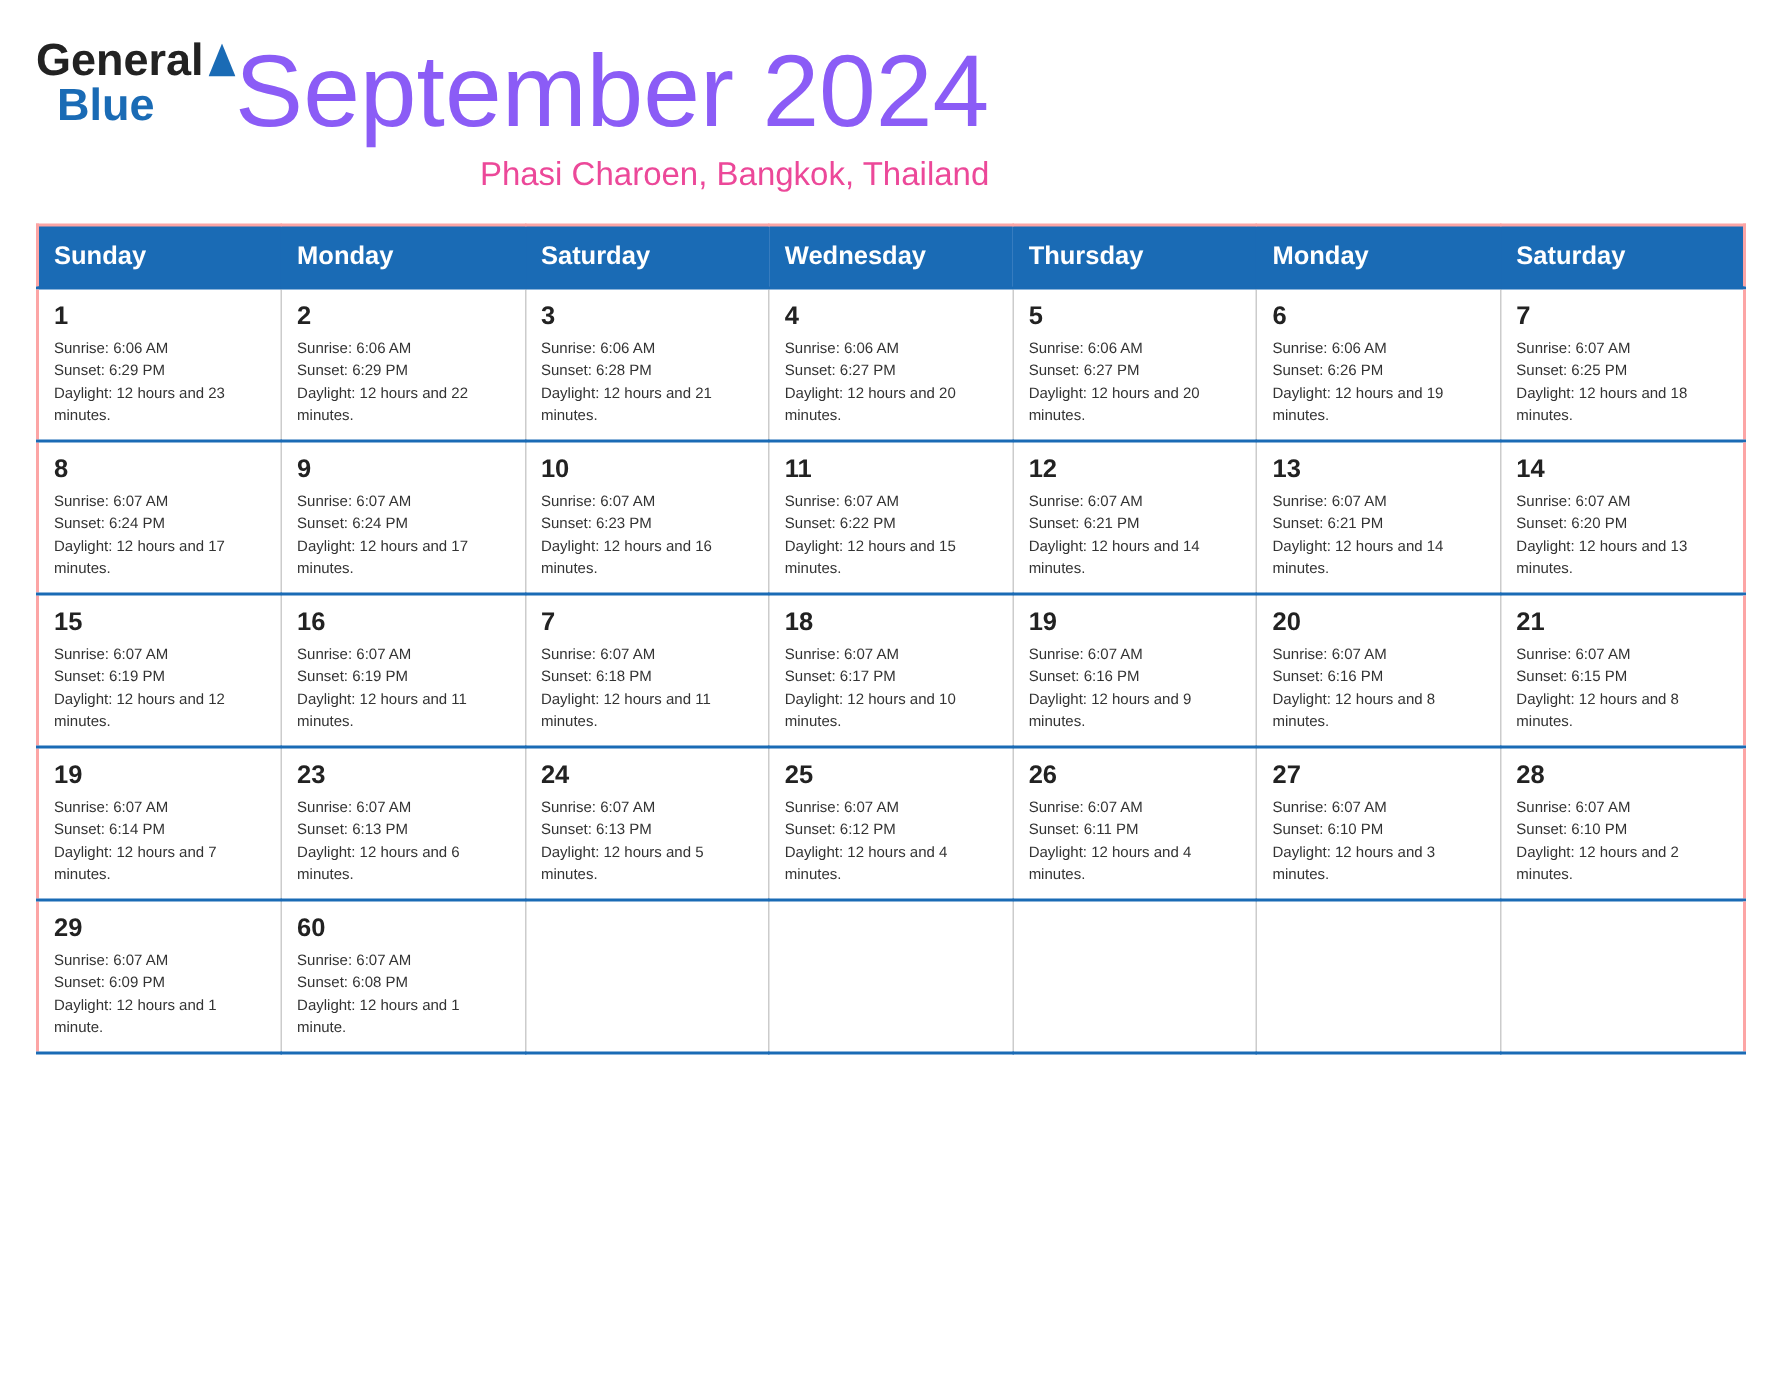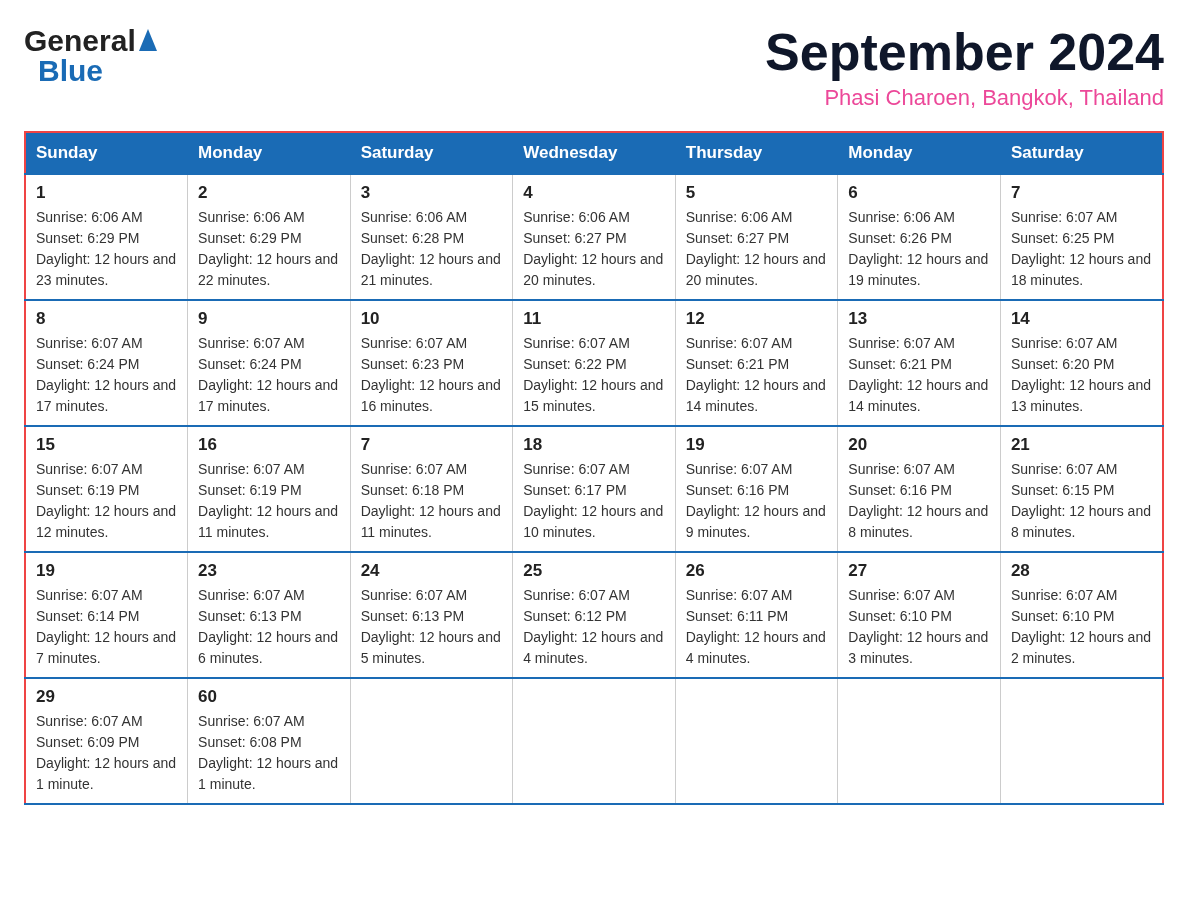--- a/index.html
+++ b/index.html
@@ -6,42 +6,41 @@
     body {
       font-family: Arial, sans-serif;
       background: #fff;
       color: #222;
       padding: 24px;
       width: 1188px;
       min-height: 918px;
     }
     .header-area {
       display: flex;
-      justify-content: space-between;
       align-items: flex-start;
       margin-bottom: 20px;
     }
     .title-area {
       text-align: right;
     }
     .month-title {
-      font-size: 52px;
-      font-weight: bold;
-      color: #0f172a;
+      font-size: 68px;
+      font-weight: normal;
+      color: #8b5cf6;
       line-height: 1.1;
     }
     .subtitle {
       font-size: 22px;
       color: #ec4899;
       margin-top: 4px;
     }
     .calendar-table {
       width: 100%;
       border-collapse: collapse;
-      border: 2px solid #ef4444;
+      border: 2px solid #fca5a5;
     }
     .calendar-table th {
       background-color: #1a6bb5;
       color: #fff;
       font-size: 17px;
       font-weight: bold;
       padding: 10px 10px;
       text-align: left;
       border: 1px solid #1a6bb5;
     }
@@ -55,21 +54,21 @@
     .calendar-table tr {
       border-bottom: 2px solid #1a6bb5;
     }
     .day-number {
       font-size: 17px;
       font-weight: bold;
       color: #222;
       margin-bottom: 4px;
     }
     .day-info {
-      font-size: 14px;
+      font-size: 10px;
       color: #333;
       line-height: 1.5;
     }
     .empty-cell {
       background: #fff;
     }
     
     .logo-wrap {
       display: flex;
       flex-direction: column;

